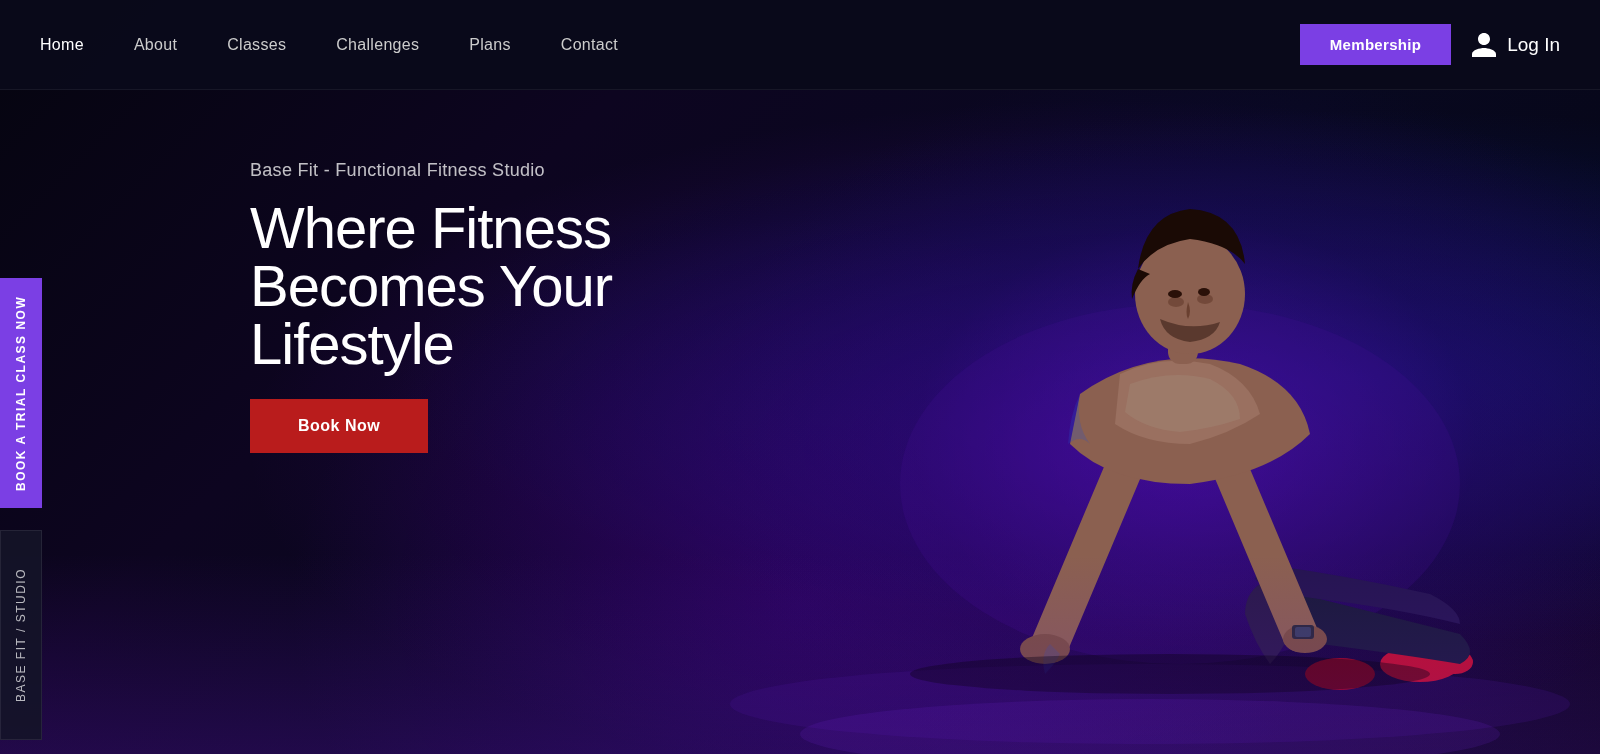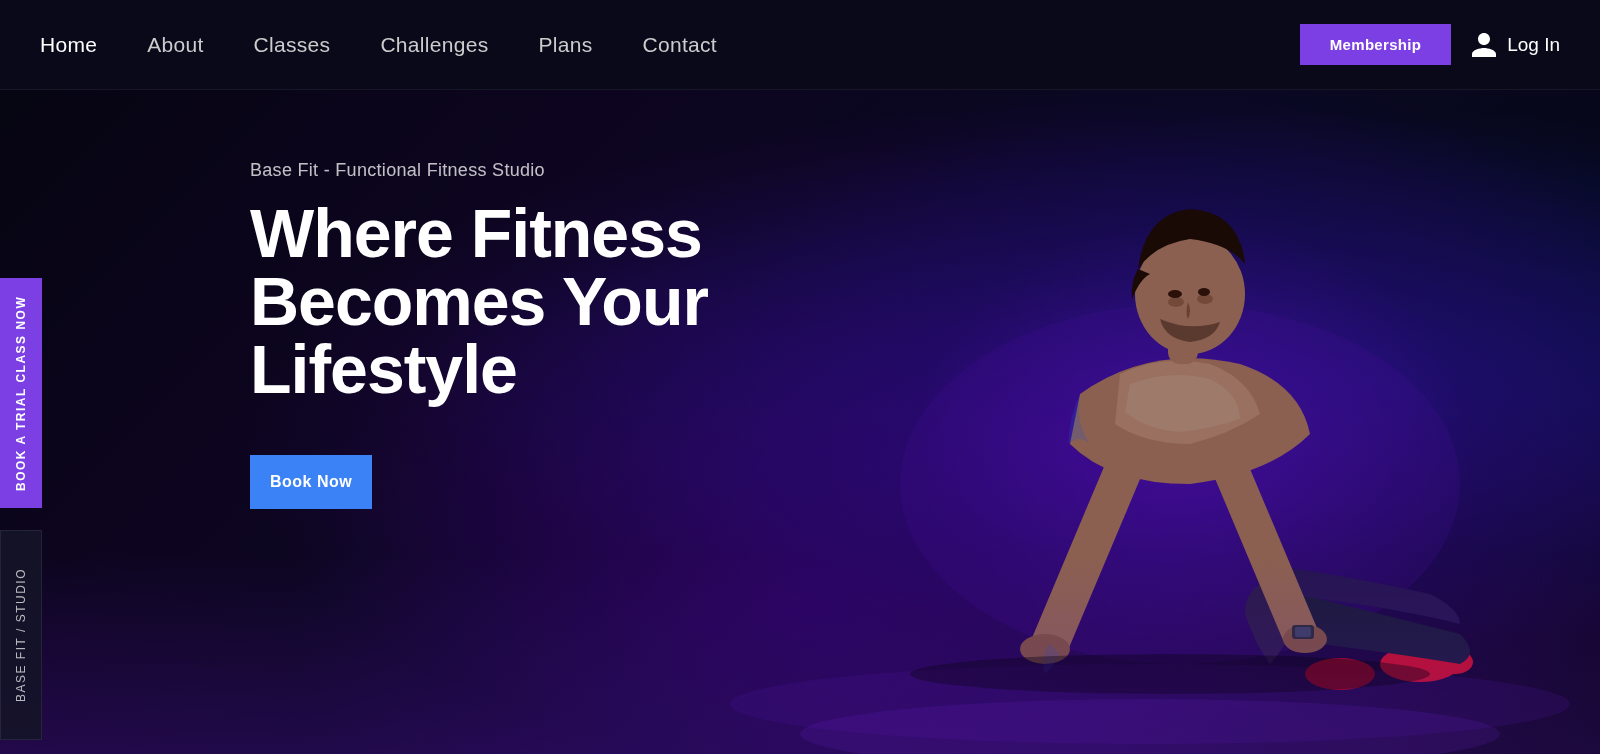--- a/index.html
+++ b/index.html
@@ -30,21 +30,21 @@
     .nav-links {
       display: flex;
       align-items: center;
       gap: 50px;
       flex: 1;
     }
 
     .nav-link {
       color: #ccc;
       text-decoration: none;
-      font-size: 21px;
+      font-size: 16px;
       letter-spacing: 0.3px;
       cursor: pointer;
     }
 
     .nav-link.active {
       color: #fff;
     }
 
     .nav-right {
       display: flex;
@@ -135,34 +135,34 @@
 
     .hero-subtitle {
       color: rgba(255,255,255,0.75);
       font-size: 18px;
       margin-bottom: 18px;
       letter-spacing: 0.3px;
     }
 
     .hero-title {
       color: #fff;
-      font-size: 68px;
-      font-weight: 700;
+      font-size: 58px;
+      font-weight: 400;
       line-height: 1.0;
       letter-spacing: -1px;
       text-transform: none;
-      margin-bottom: 52px;
+      margin-bottom: 26px;
       max-width: 600px;
     }
 
     .book-now-btn {
-      background: #3b82f6;
+      background: #b91c1c;
       color: #fff;
       border: none;
-      padding: 18px 20px;
+      padding: 18px 48px;
       font-size: 16px;
       font-weight: 600;
       cursor: pointer;
       letter-spacing: 0.5px;
     }
 
     
     .side-tab-top {
       position: absolute;
       left: 0;

